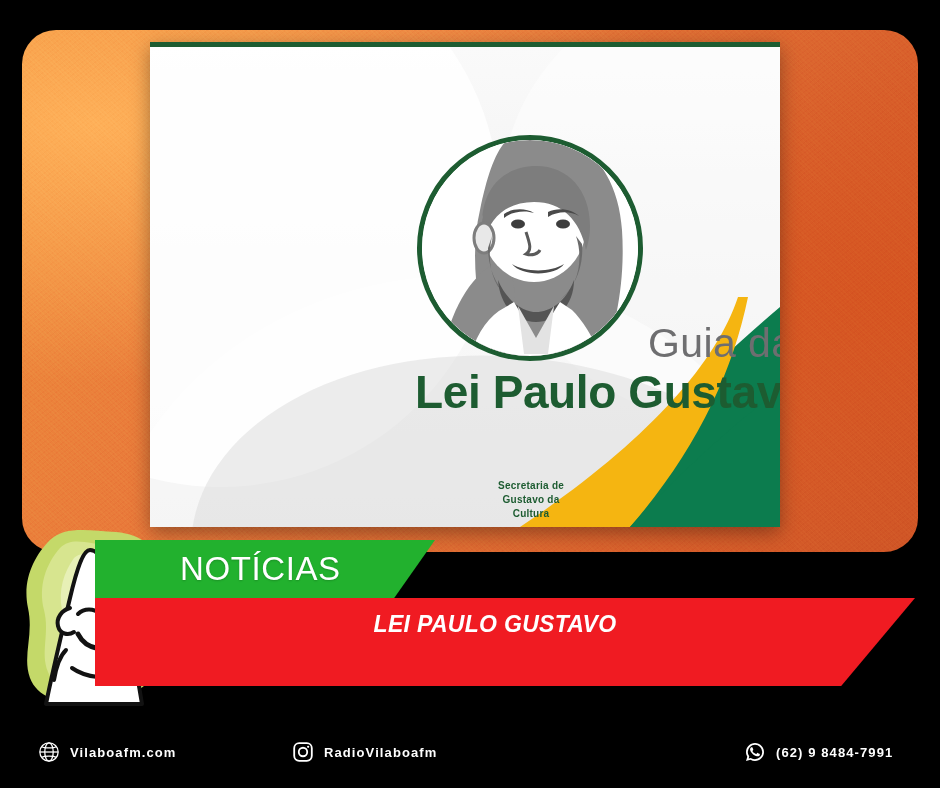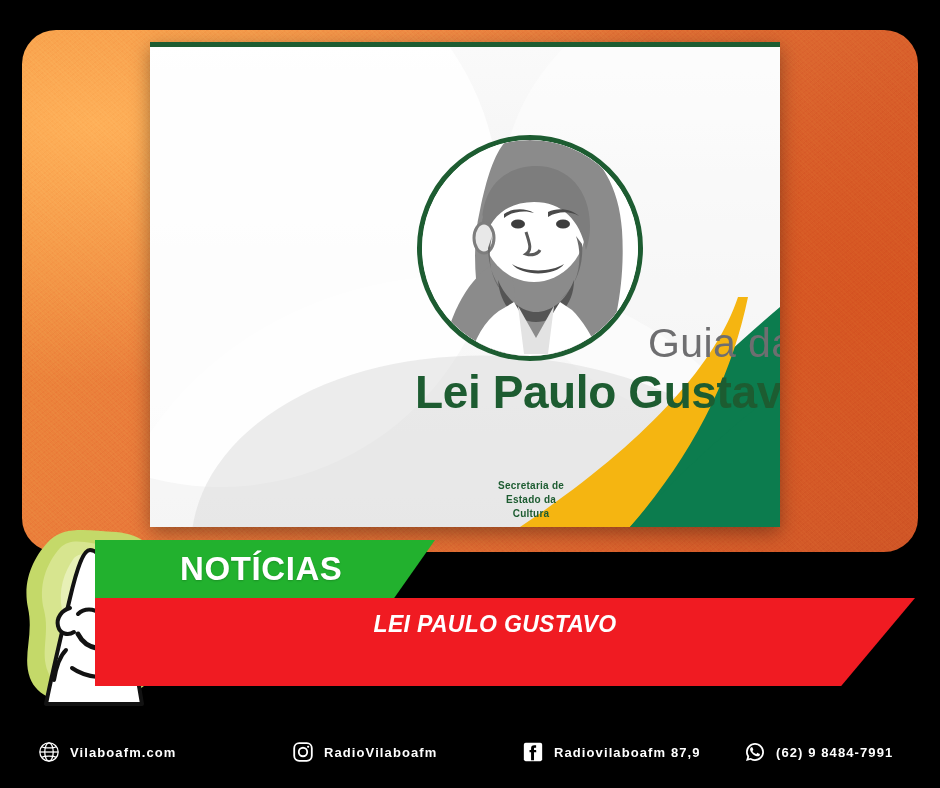--- a/index.html
+++ b/index.html
@@ -81,21 +81,21 @@
   .brasao svg{display:block;width:100%;height:100%;}
 
   
   .noticias{
     position:absolute;left:95px;top:540px;width:340px;height:58px;
     background:#22b12e;
     clip-path:polygon(0 0,100% 0,88% 100%,0 100%);
   }
   .noticias span{
     position:absolute;left:85px;top:9px;
-    font-size:33px;font-weight:700;color:#fff;letter-spacing:.6px;line-height:1.2;
+    font-size:33px;font-weight:400;color:#fff;letter-spacing:.6px;line-height:1.2;
     text-shadow:0 1px 2px rgba(0,0,0,.18);
   }
 
   
   .headline{
     position:absolute;left:95px;top:598px;width:820px;height:88px;
     background:#f01b22;
     clip-path:polygon(0 0,100% 0,91% 100%,0 100%);
   }
   .headline .txt{
@@ -177,21 +177,21 @@
         </g>
       </svg>
     </div>
 
     <div class="guia">Guia da</div>
     <div class="lei">Lei Paulo Gustavo</div>
 
     <div class="lockup">
       <div class="sec-text">
         <div>Secretaria de</div>
-        <div>Estado da</div>
+        <div>Gustavo da</div>
         <div>Cultura</div>
       </div>
       <div class="divider"></div>
       <div class="brasao">
         <svg viewBox="0 0 58 72">
           <g>
 
             <path d="M29 3 C22 5 18 10 17 15 C21 12 25 11 29 11 C33 11 37 12 41 15 C40 10 36 5 29 3 Z" fill="#2e8b4f"></path>
             <path d="M17 14 C12 12 7 14 5 19 C10 17 14 18 18 21 Z" fill="#2e8b4f"></path>
             <path d="M41 14 C46 12 51 14 53 19 C48 17 44 18 40 21 Z" fill="#2e8b4f"></path>
@@ -287,29 +287,20 @@
       <span class="ic">
         <svg viewBox="0 0 24 24" fill="none" stroke="#fff" stroke-width="2">
           <rect x="2.4" y="2.4" width="19.2" height="19.2" rx="5.4"></rect>
           <circle cx="12" cy="12" r="4.6"></circle>
           <circle cx="17.6" cy="6.4" r="1.2" fill="#fff" stroke="none"></circle>
         </svg>
       </span>
       <span>RadioVilaboafm</span>
     </div>
 
-    <div class="fitem f3">
-      <span class="ic">
-        <svg viewBox="0 0 24 24">
-          <rect x="2" y="2" width="20" height="20" rx="2" fill="#fff"></rect>
-          <path d="M15.6 12.4h-2.5V21h-3.2v-8.6H8.2V9.7h1.7V8.1c0-2.1 1-3.4 3.4-3.4h2.1v2.7h-1.3c-.9 0-1 .35-1 1v1.3h2.3z" fill="#000"></path>
-        </svg>
-      </span>
-      <span>Radiovilaboafm 87,9</span>
-    </div>
 
     <div class="fitem f4">
       <span class="ic">
         <svg viewBox="0 0 24 24">
           <path d="M12 2.2C6.6 2.2 2.2 6.6 2.2 12c0 1.85.52 3.58 1.42 5.06L2.2 21.8l4.9-1.36A9.76 9.76 0 0 0 12 21.8c5.4 0 9.8-4.4 9.8-9.8S17.4 2.2 12 2.2Zm0 1.9a7.9 7.9 0 1 1 0 15.8 7.84 7.84 0 0 1-4.12-1.16l-.35-.21-2.44.68.67-2.38-.23-.37A7.83 7.83 0 0 1 4.1 12 7.9 7.9 0 0 1 12 4.1Z" fill="#fff"></path>
           <path d="M9.35 7.3c-.2-.45-.4-.46-.6-.47h-.5c-.18 0-.46.06-.7.33-.24.27-.92.9-.92 2.18s.94 2.53 1.07 2.71c.13.18 1.82 2.92 4.5 3.98 2.22.88 2.67.7 3.15.66.48-.04 1.56-.64 1.78-1.25.22-.62.22-1.14.16-1.25-.07-.11-.25-.18-.52-.31-.27-.14-1.56-.77-1.8-.86-.24-.09-.42-.13-.6.14-.17.27-.68.86-.83 1.04-.16.18-.31.2-.58.07-.27-.14-1.13-.42-2.15-1.33-.8-.7-1.33-1.57-1.49-1.84-.16-.27-.02-.41.12-.55.12-.12.27-.31.4-.47.14-.16.18-.27.27-.45.09-.18.05-.34-.02-.48-.07-.13-.6-1.45-.82-1.97Z" fill="#fff"></path>
         </svg>
       </span>
       <span>(62) 9 8484-7991</span>
     </div>

